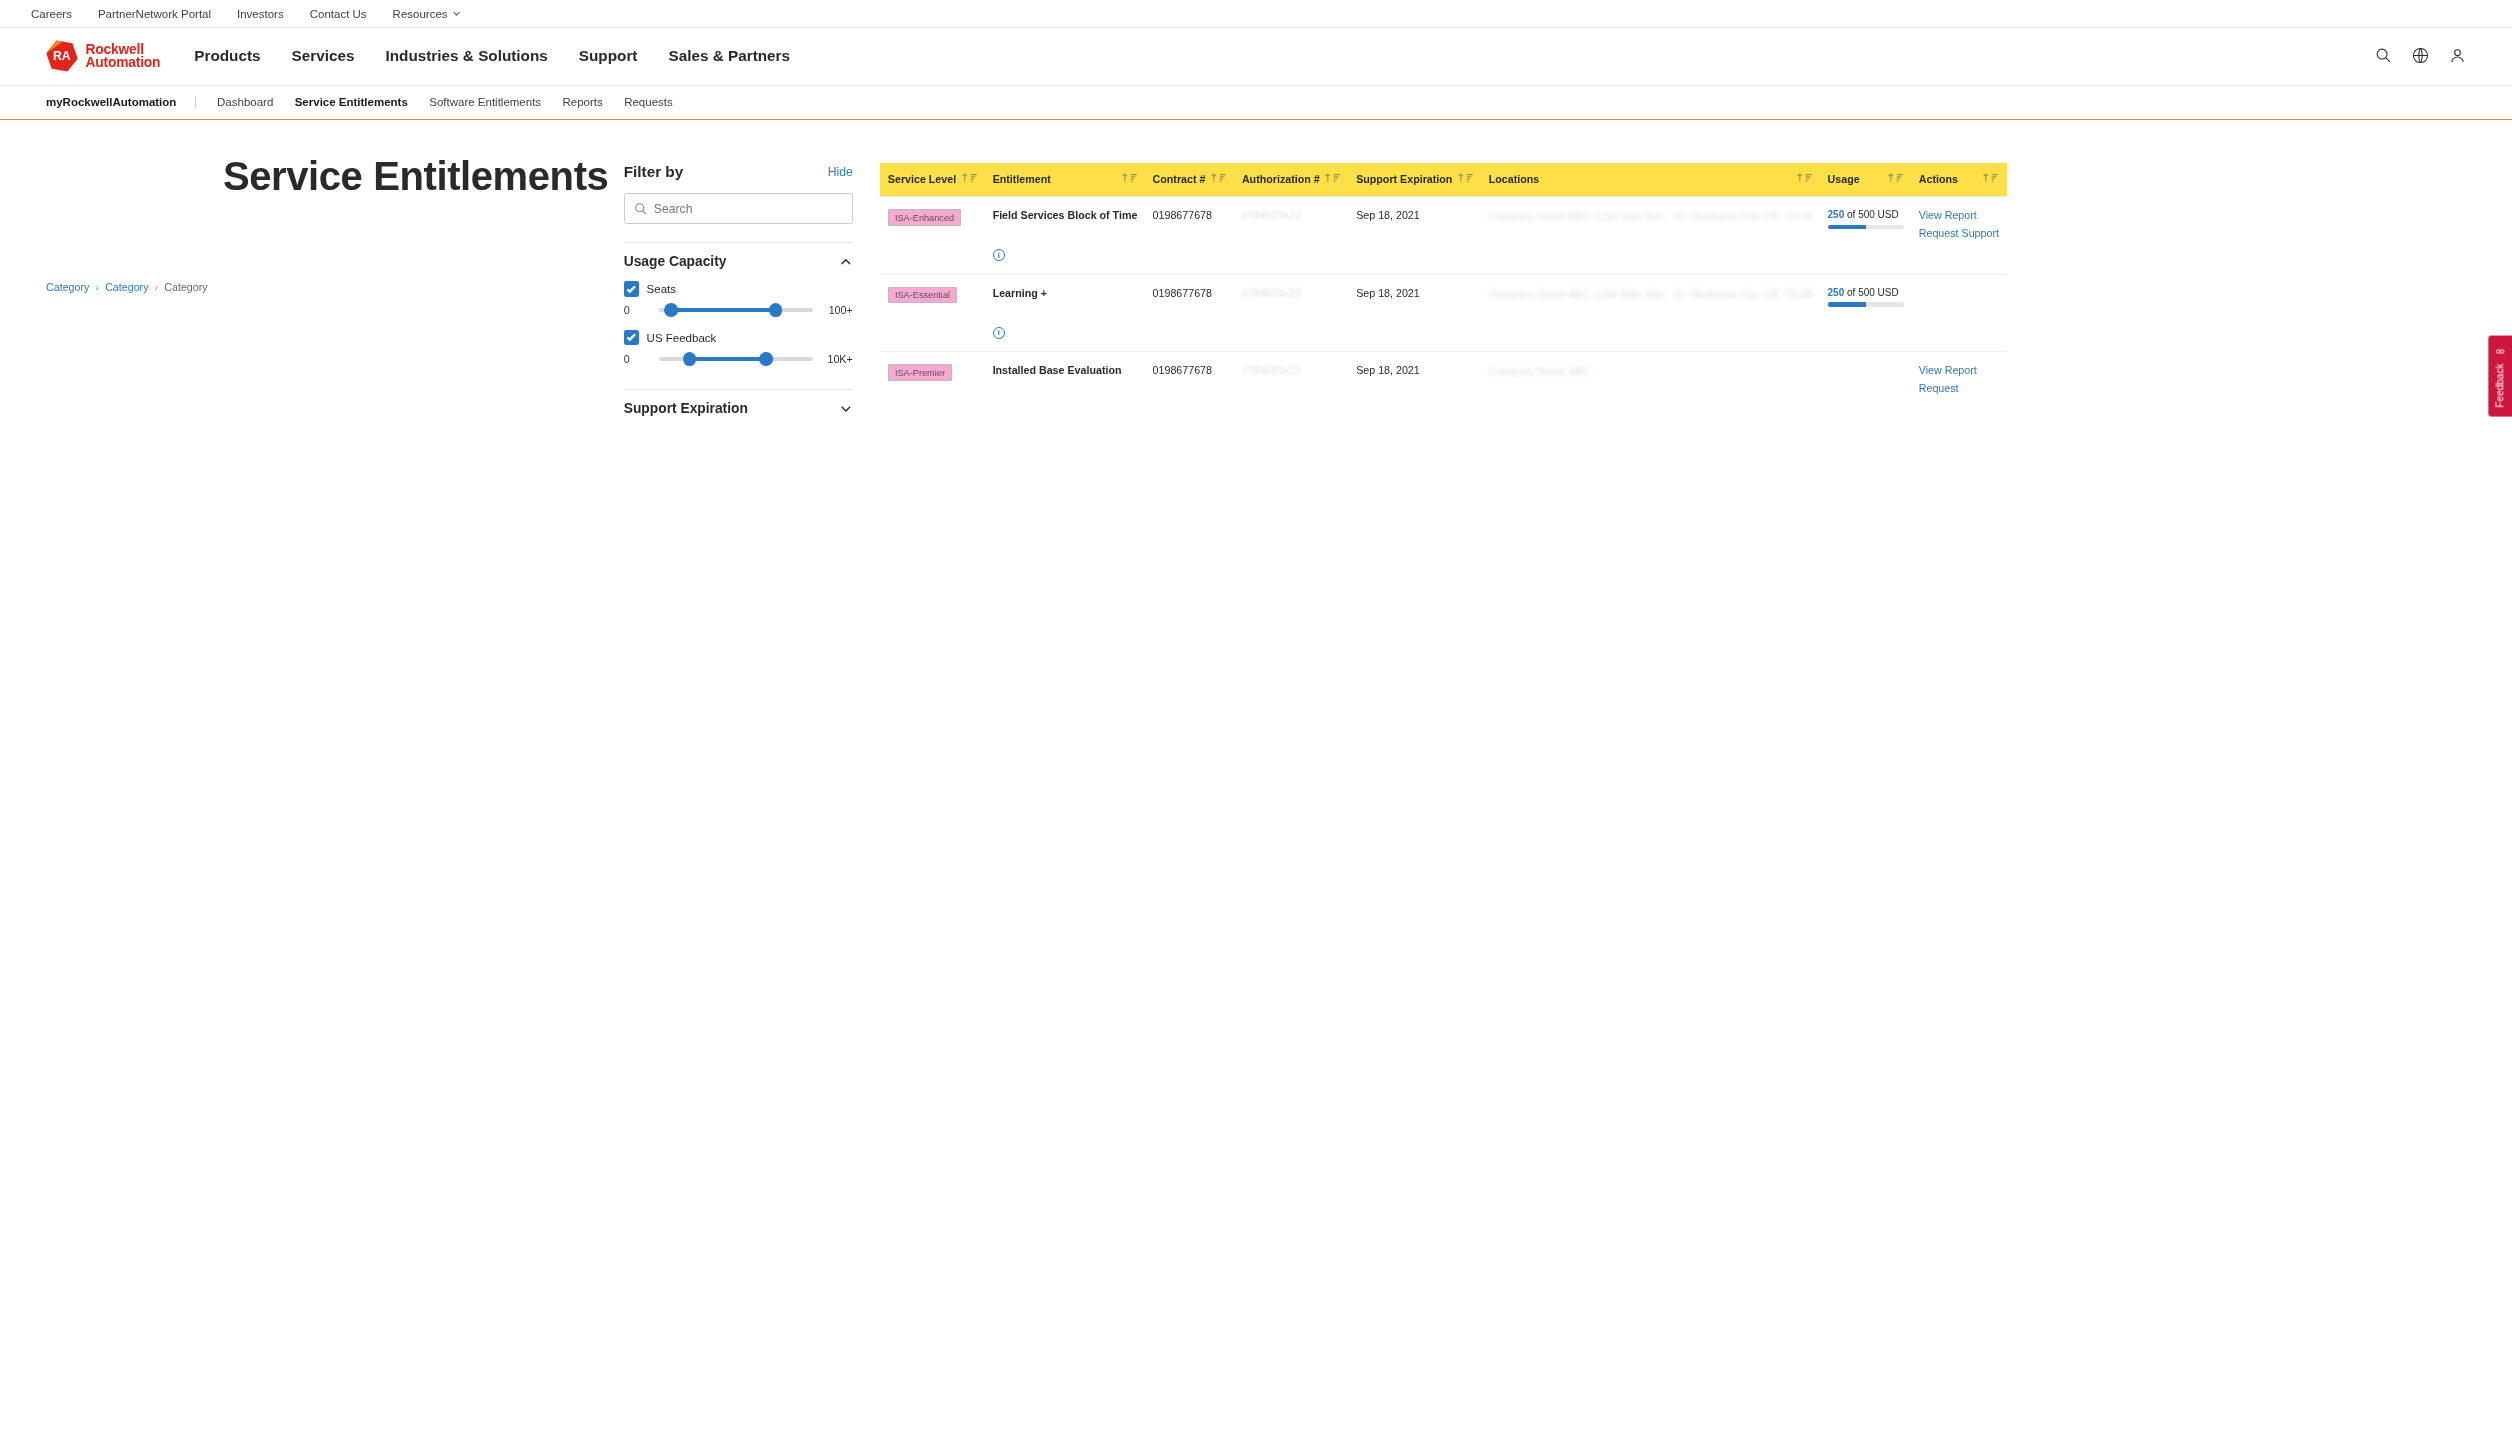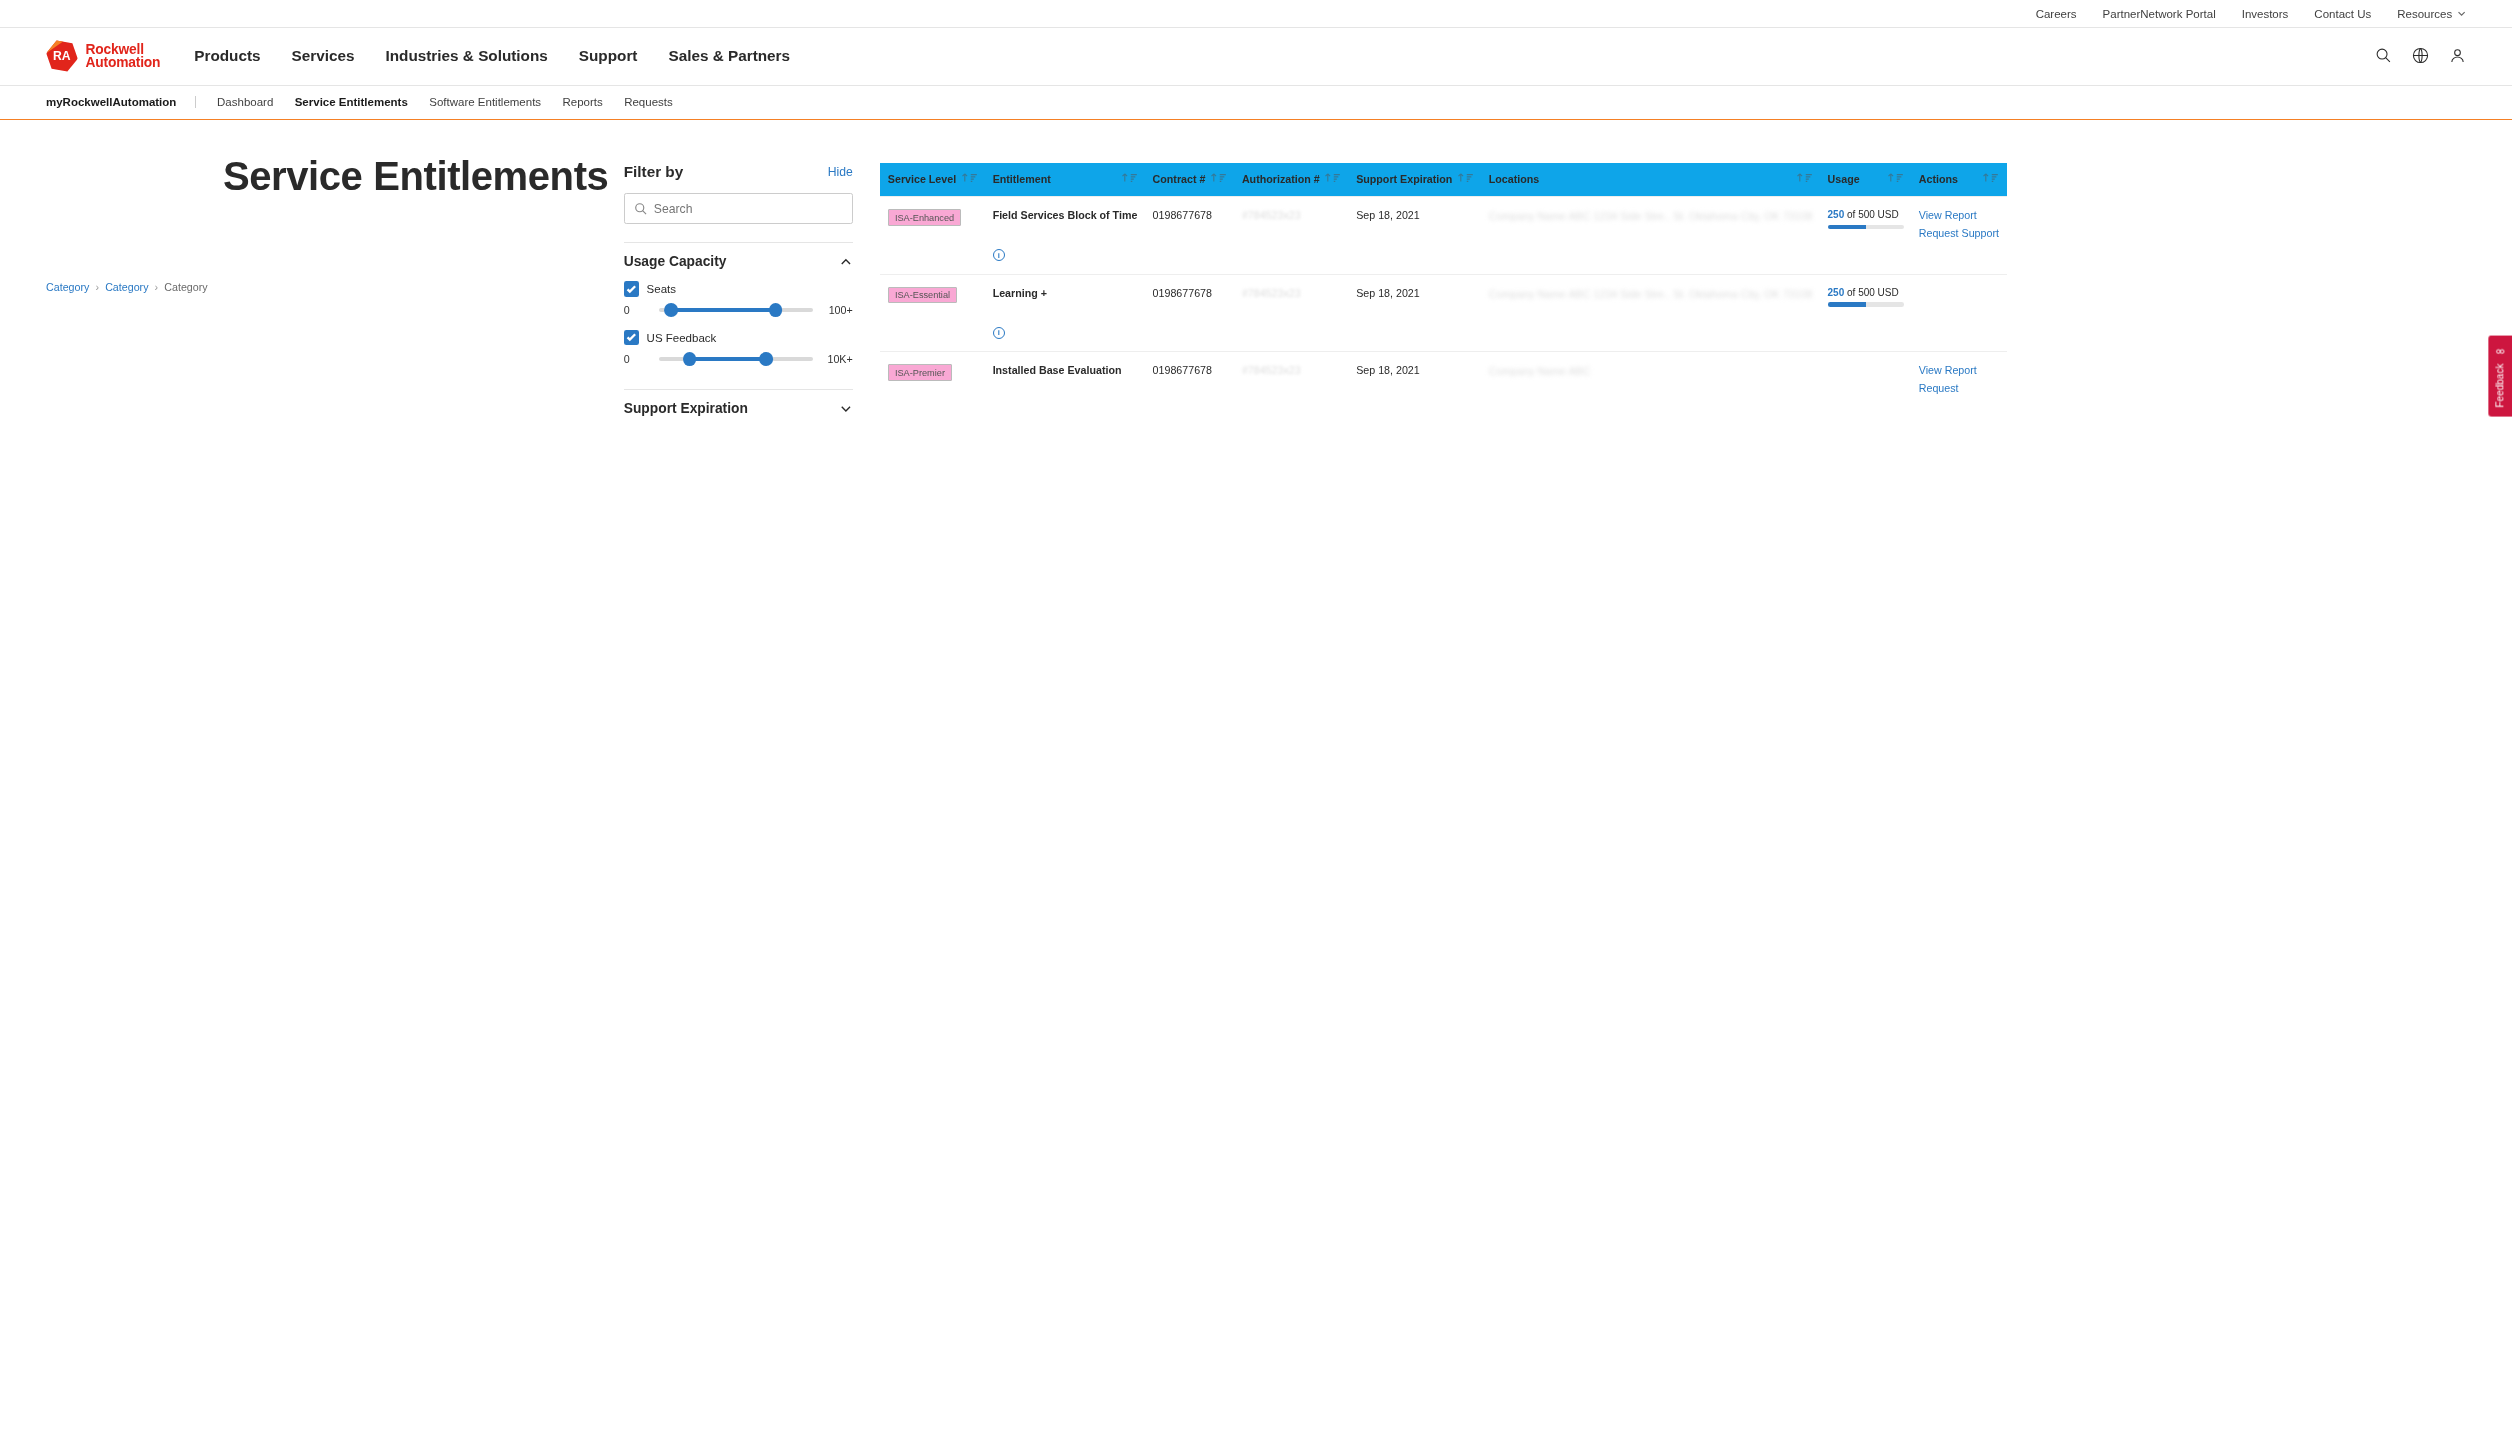--- a/index.html
+++ b/index.html
@@ -8,21 +8,20 @@
     background: #fff;
     color: #2a2a2a;
     font-size: 10.7px;
     font-stretch: condensed;
   }
   a { text-decoration: none; color: inherit; cursor: pointer; }
 
   
   .utility-bar {
     display: flex;
-    justify-content: flex-end;
     gap: 26px;
     padding: 7.6px 46px 7.6px 31px;
     border-bottom: 0.8px solid #e5e5e5;
     font-size: 11.5px;
     color: #3f3f3f;
   }
   .utility-item { display: inline-flex; align-items: center; gap: 4.6px; }
   .utility-item svg { width: 9.2px; height: 9.2px; }
 
   
@@ -103,21 +102,21 @@
   .slider-thumb { position: absolute; top: 50%; width: 13.8px; height: 13.8px; background: #2a79c4; border-radius: 50%; transform: translate(-50%, -50%); }
 
   
   .main-area { flex: 1; min-width: 0; }
   .results-bar { display: flex; justify-content: space-between; align-items: center; margin-bottom: 13.8px; }
   .results-bar .showing { font-size: 13px; font-weight: 600; font-stretch: semi-condensed; }
   .view-toggle { display: flex; gap: 12.2px; }
   .view-toggle svg { width: 15.3px; height: 15.3px; stroke: #888; fill: none; stroke-width: 1.5; }
 
   table.data { width: 100%; border-collapse: collapse; }
-  table.data thead { background: #0ea5e9; }
+  table.data thead { background: #fde047; }
   table.data th { text-align: left; padding: 10.7px 7.6px; font-size: 10.7px; font-weight: 700; vertical-align: top; font-stretch: semi-condensed; }
   table.data th .th-wrap { display: flex; align-items: flex-start; justify-content: space-between; gap: 4.6px; }
   .sort-icons { display: flex; gap: 1.5px; opacity: 0.55; flex-shrink: 0; }
   .sort-icons svg { width: 7.6px; height: 9.2px; stroke: #555; fill: none; stroke-width: 1.5; }
   table.data td { padding: 12.2px 7.6px; vertical-align: top; font-size: 10.7px; border-top: 0.8px solid #eee; font-stretch: semi-condensed; }
   .badge {
     display: inline-block;
     border: 0.8px solid #bbb;
     background: #f9a8d4;
     color: #555;

